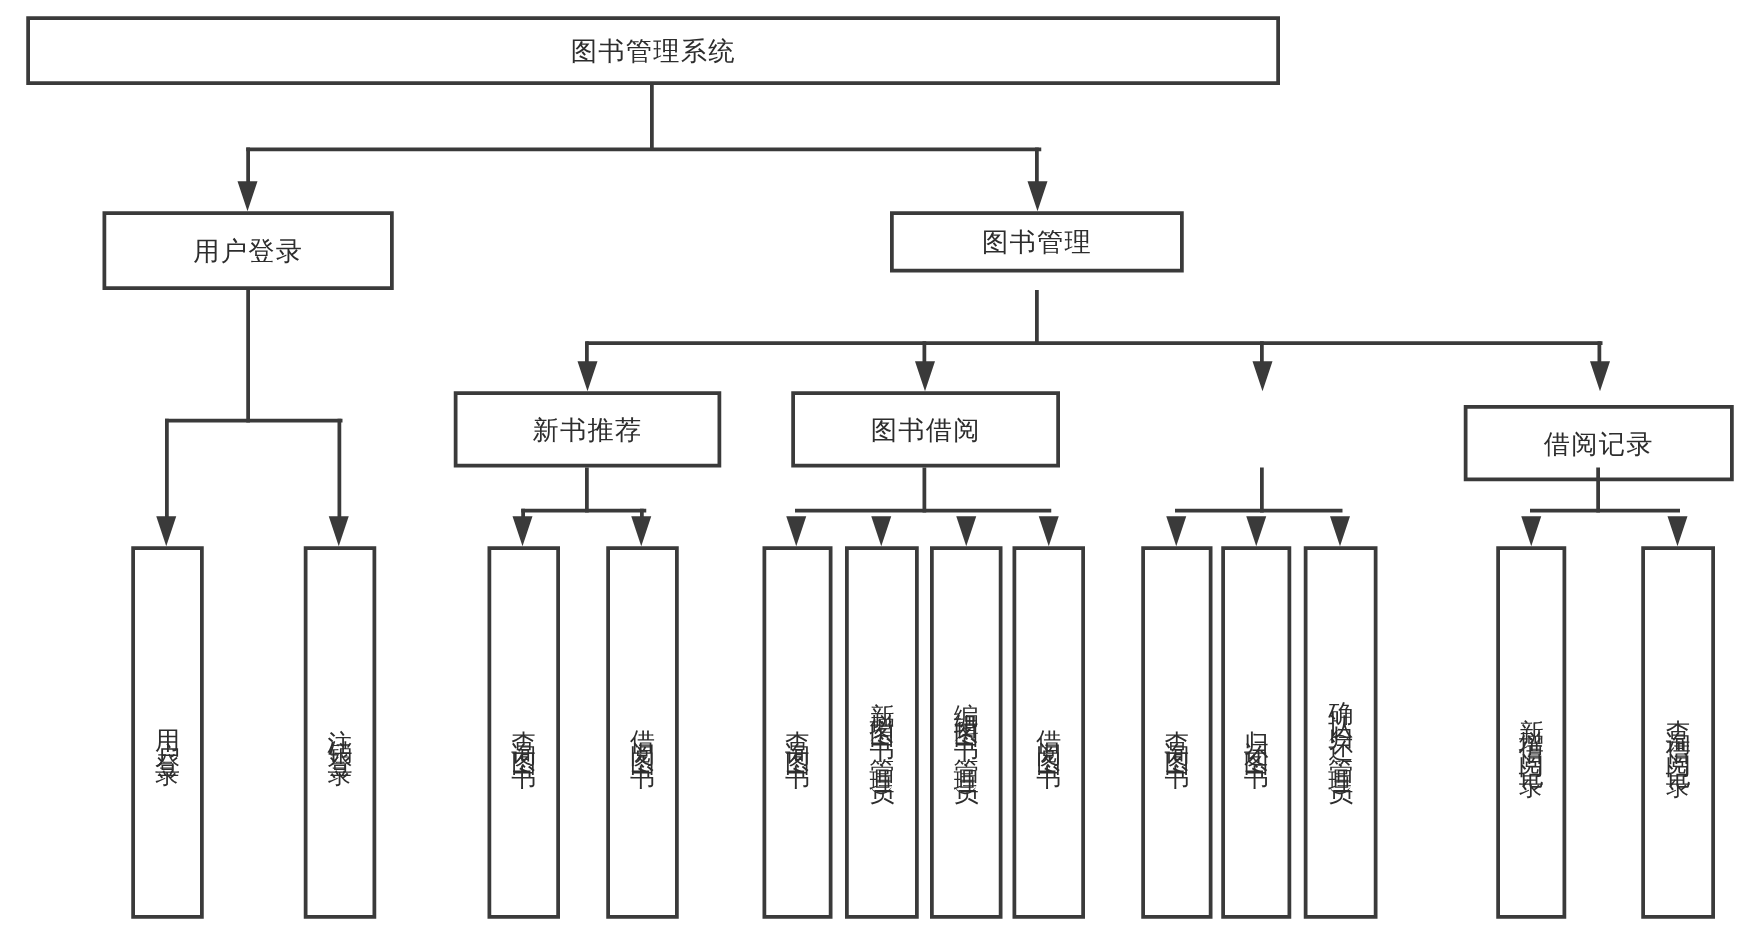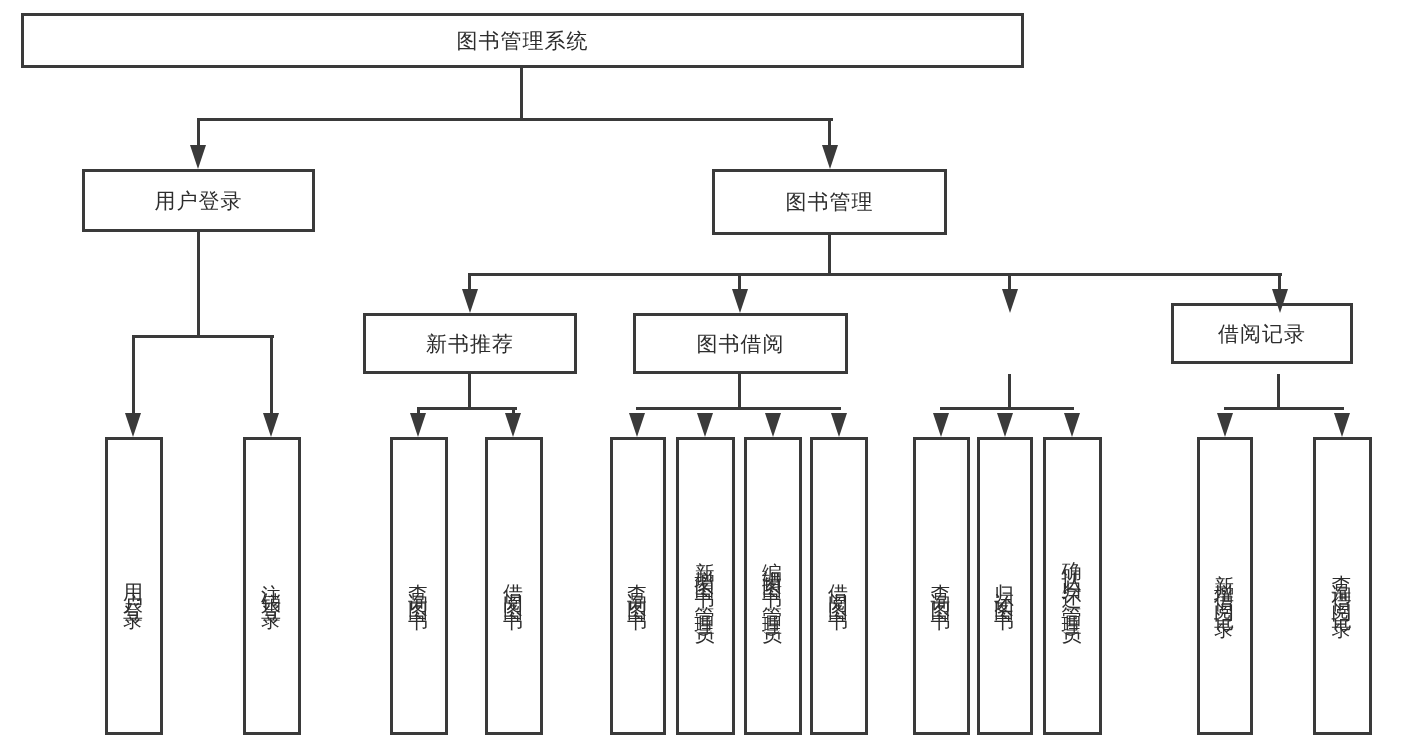--- a/index.html
+++ b/index.html
@@ -58,34 +58,34 @@
 <div id="canvas">
 
   <div class="node hnode" style="left:21px;top:13px;width:1003px;height:55px;">
     <span>图书管理系统</span>
   </div>
 
   <div class="node hnode" style="left:82px;top:169px;width:233px;height:63px;">
     <span>用户登录</span>
   </div>
 
-  <div class="node hnode" style="left:712px;top:169px;width:235px;height:66px;">
+  <div class="node hnode" style="left:712px;top:169px;width:235px;height:49px;">
     <span>图书管理</span>
   </div>
 
   <div class="node hnode" style="left:363px;top:313px;width:214px;height:61px;">
     <span>新书推荐</span>
   </div>
 
   <div class="node hnode" style="left:633px;top:313px;width:215px;height:61px;">
     <span>图书借阅</span>
   </div>
 
 
-  <div class="node hnode" style="left:1171px;top:303px;width:182px;height:61px;">
+  <div class="node hnode" style="left:1171px;top:324px;width:216px;height:61px;">
     <span>借阅记录</span>
   </div>
 
   <div class="node leaf" style="left:105px;width:58px;">
     <span class="vtext">用户登录</span>
   </div>
   <div class="node leaf" style="left:243px;width:58px;">
     <span class="vtext">注销登录</span>
   </div>
   <div class="node leaf" style="left:390px;width:58px;">

